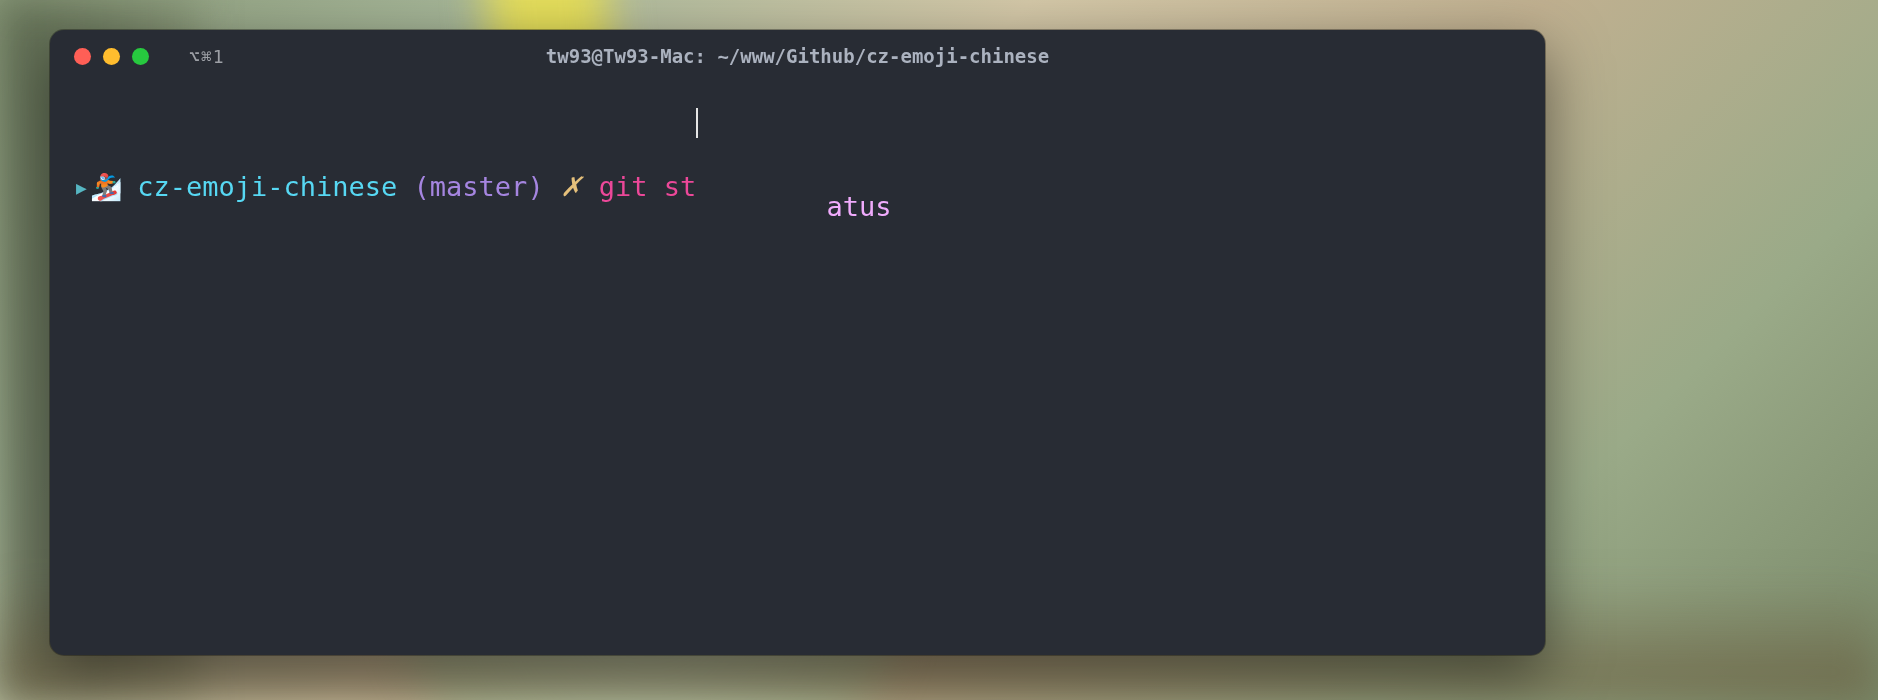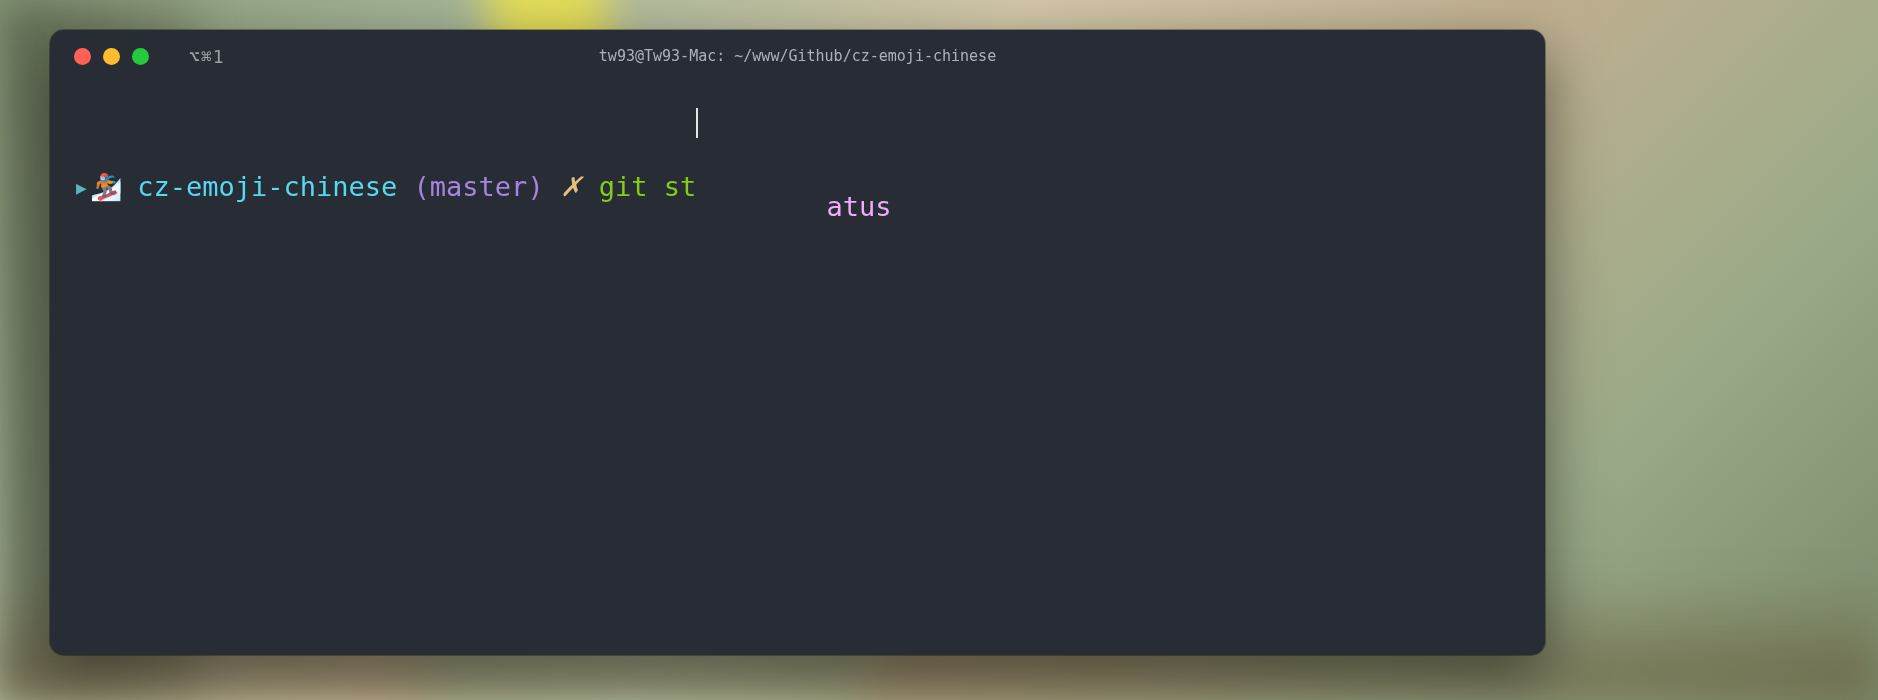--- a/index.html
+++ b/index.html
@@ -106,22 +106,22 @@
       color: #9da0a6;
       font-size: 18px;
       letter-spacing: 1px;
     }
     
     .title-text {
       position: absolute;
       left: 50%;
       transform: translateX(-50%);
       color: #abb2bf;
-      font-size: 15px;
-      font-weight: 400;
+      font-size: 19px;
+      font-weight: 700;
       white-space: nowrap;
     }
     
     .terminal-content {
       padding: 24px 26px;
       font-size: 27px;
       line-height: 1.5;
     }
     
     .prompt-line {
@@ -149,21 +149,21 @@
     .prompt-branch {
       color: #a585e0;
     }
     
     .prompt-status {
       color: #e5c07b;
       font-style: italic;
     }
     
     .cmd-typed {
-      color: #84cc16;
+      color: #ec4899;
     }
     
     .cmd-suggestion {
       color: #f0abfc;
       position: relative;
     }
     
     .cursor {
       position: absolute;
       left: 0;

